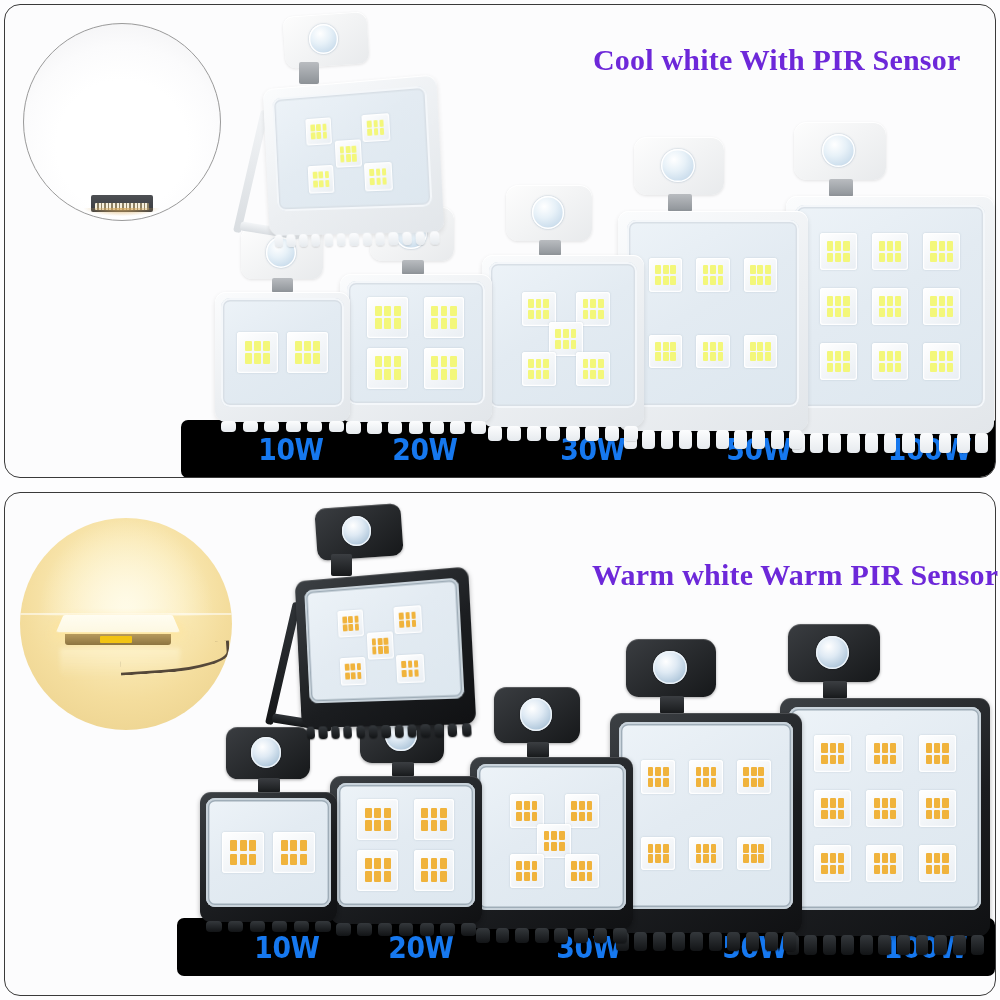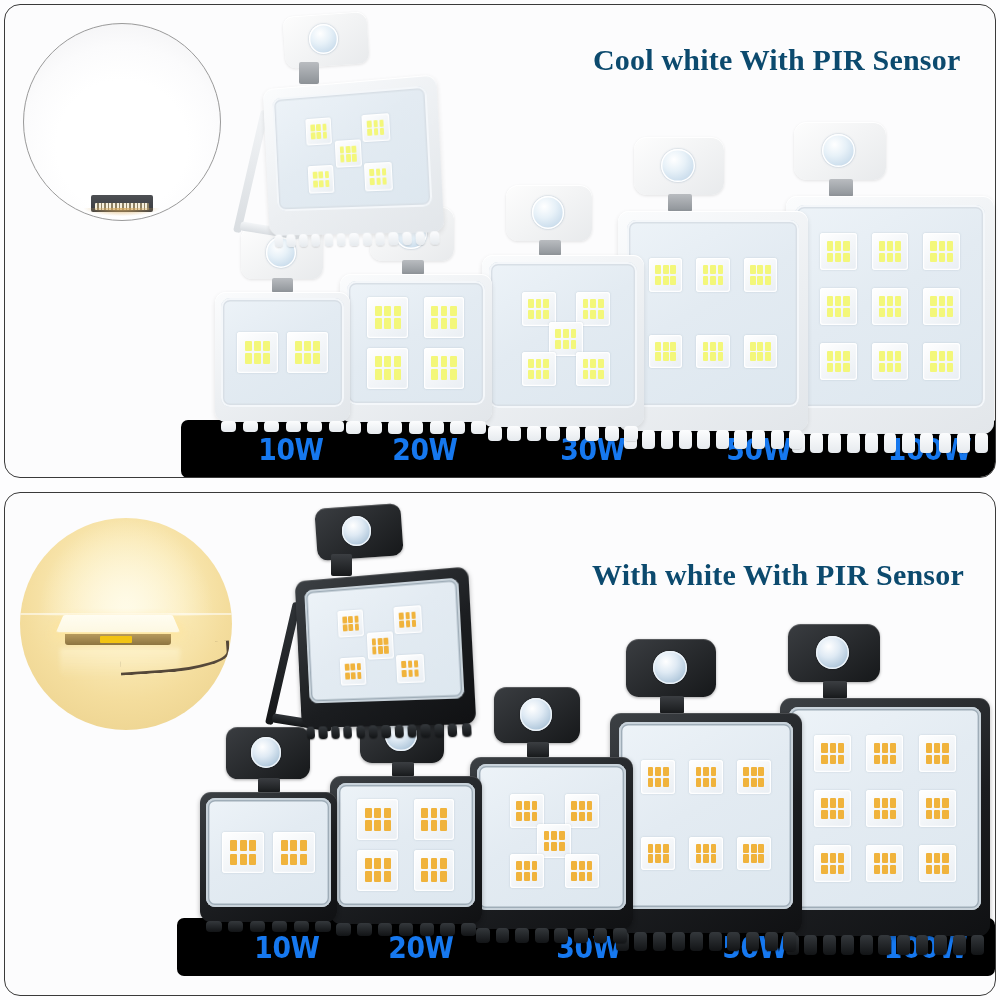--- a/index.html
+++ b/index.html
@@ -23,21 +23,21 @@
   #panel-cool { top: 4px;  height: 474px; }
   #panel-warm { top: 492px; height: 504px; }
 
   
   .heading {
     position: absolute;
     font-family: "Liberation Serif", "DejaVu Serif", serif;
     font-weight: bold;
     font-size: 30px;
     letter-spacing: .2px;
-    color: #0c4a6e;
+    color: #6d28d9;
     white-space: nowrap;
   }
   #heading-cool { left: 588px; top: 38px; }
   #heading-warm { left: 592px; top: 558px; }
 
   
   .glow-circle { position: absolute; border-radius: 50%; overflow: hidden; }
   #glow-cool {
     left: 18px; top: 18px; width: 198px; height: 198px;
     border: 1px solid #9a9a9a;
@@ -218,21 +218,21 @@
   <div class="glow-circle" id="glow-warm">
     <div class="beam"></div>
     <div class="horizon"></div>
     <div class="reflection"></div>
     <div class="panel-light"></div>
     <div class="panel-body"></div>
     <div class="panel-label"></div>
     <div class="cable"></div>
   </div>
 
-  <div class="heading" id="heading-warm">With white With PIR Sensor</div>
+  <div class="heading" id="heading-warm">Warm white Warm PIR Sensor</div>
 
   <div id="lights-layer">
       <div class="flood hero cool" style="left: 240px; top: 14px; width: 200px; height: 240px; z-index: 40;">
         <div class="bracket" style="left: 7px; top: 95.36px; height: 124.64px; transform: rotate(13deg);"></div>
         <div class="bracket" style="left: 0px; top: 212.4px; width: 60px; height: 9px; transform: rotate(9deg);"></div>
         <div class="sensor-head" style="left: 44px; top: 0px; width: 84px; height: 52px; border-radius: 10.4px; transform: rotate(-4deg);"></div>
         <div class="sensor-dome" style="left: 69.2px; top: 10.4px; width: 29.12px; height: 29.12px;"></div>
         <div class="neck" style="left: 59.12px; top: 48px; width: 20.16px; height: 22px;"></div>
         <div class="body" style="left: 20px; top: 68px; width: 180px; height: 152px; transform: perspective(620px) rotateY(-15deg) rotate(-3deg);">
           <div class="lens" style="left: 9.9px; top: 9.9px; width: 160.2px; height: 117px;">

